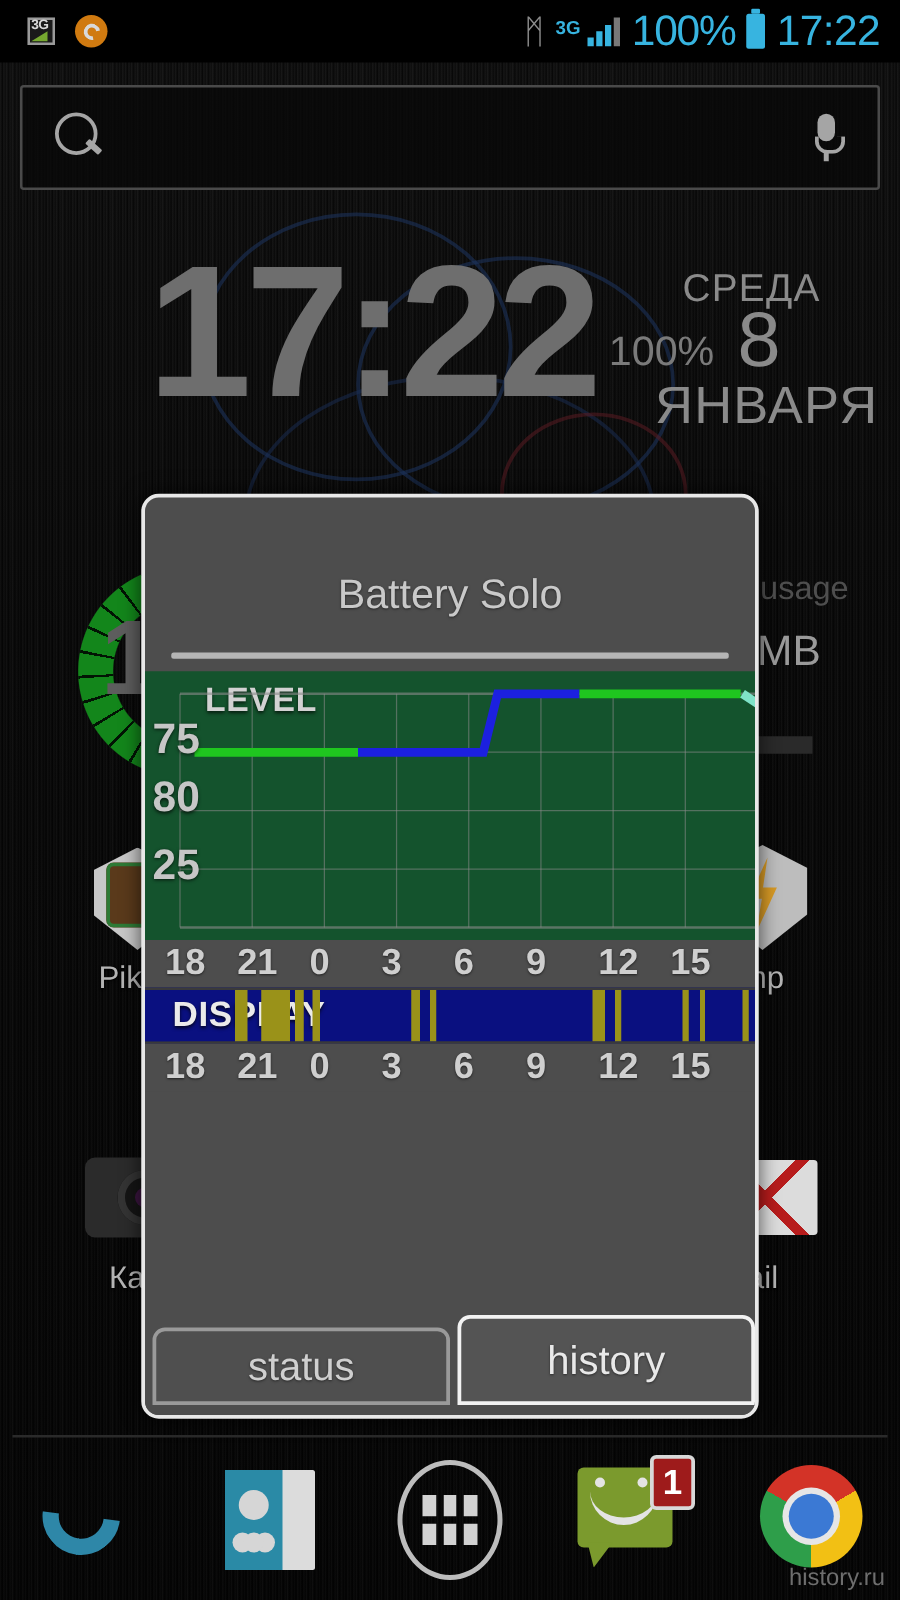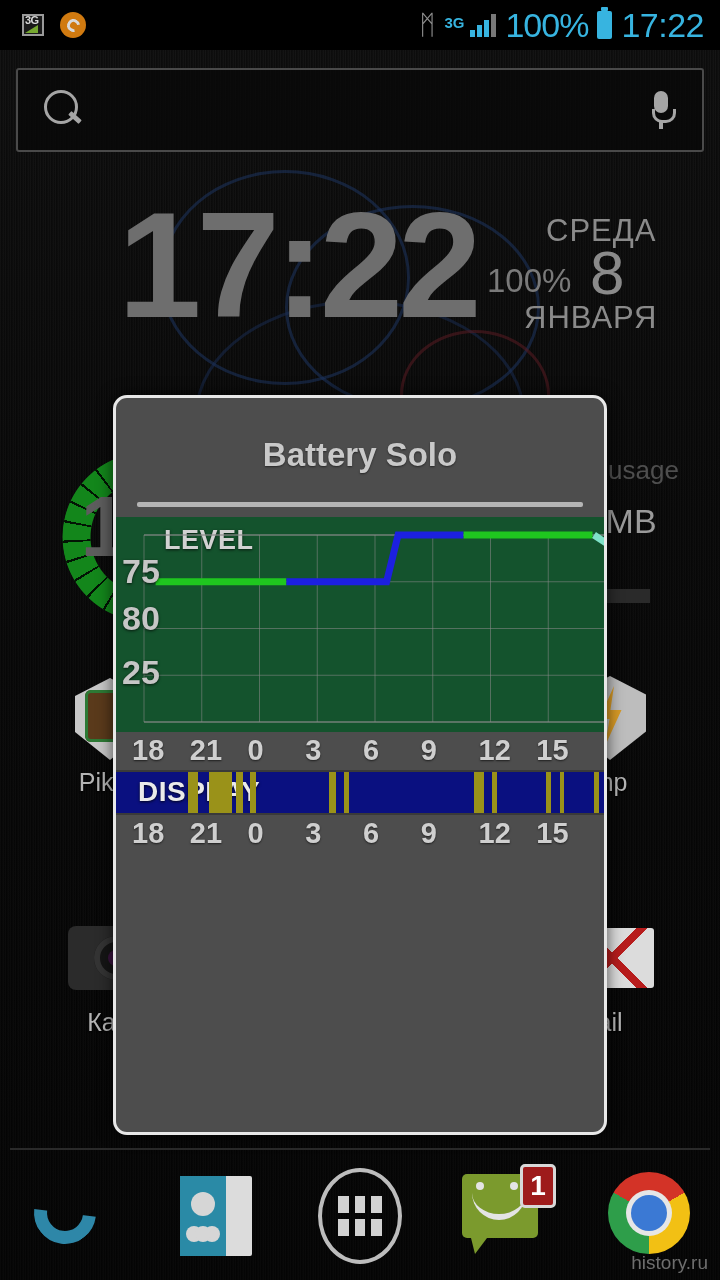--- a/index.html
+++ b/index.html
@@ -119,21 +119,21 @@
     color:#6f6f6f;
   }
   .clk-time{
     position:absolute; left:118px; top:-10px;
     font-size:150px; font-weight:bold; letter-spacing:-5px; line-height:1;
     color:#6e6e6e;
   }
   .clk-pct{ position:absolute; left:487px; top:62px; font-size:33px; color:#7a7a7a; }
   .clk-dow{ position:absolute; left:546px; top:13px; font-size:31px; color:#8a8a8a; letter-spacing:1px;}
   .clk-day{ position:absolute; left:590px; top:42px; font-size:62px; color:#8a8a8a; line-height:1;}
-  .clk-mon{ position:absolute; left:524px; top:100px; font-size:31px; color:#8a8a8a; letter-spacing:1px;}
+  .clk-mon{ position:absolute; left:524px; top:100px; font-size:42px; color:#8a8a8a; letter-spacing:1px;}
 
   
   .batt-gauge{
     position:absolute; left:62px; top:452px; width:170px; height:170px; z-index:6;
   }
   .batt-gauge .ring{
     position:absolute;inset:0;border-radius:50%;
     background:conic-gradient(#13861b 0deg 360deg);
     -webkit-mask:radial-gradient(circle, transparent 56px, #000 57px, #000 84px, transparent 85px);
             mask:radial-gradient(circle, transparent 56px, #000 57px, #000 84px, transparent 85px);
@@ -194,22 +194,22 @@
   
   .dialog{
     position:absolute; left:113px; top:395px; width:494px; height:740px;
     background:#4d4d4d;
     border:3px solid #e8e8e8; border-radius:14px;
     z-index:30;
     box-shadow:0 0 16px rgba(0,0,0,0.65);
     overflow:hidden;
   }
   .dlg-title{
-    text-align:center; color:#c9c9c9; font-size:33px; font-weight:bold;
-    margin-top:38px; text-shadow:0 1px 2px rgba(0,0,0,0.5);
+    text-align:center; color:#c9c9c9; font-size:33px; font-weight:normal;
+    margin-top:58px; text-shadow:0 1px 2px rgba(0,0,0,0.5);
   }
   .dlg-rule{
     width:446px;height:5px;background:#b5b5b5;margin:28px auto 0 auto;border-radius:2px;
   }
 
   .charts{ position:relative; margin-top:10px; }
 
   .chartbox{ position:relative; width:490px; height:215px; background:#14532d; }
 
   .axis-row{
@@ -480,20 +480,24 @@
         <span style="left: 131.5px;">0</span>
         <span style="left: 189.25px;">3</span>
         <span style="left: 247px;">6</span>
         <span style="left: 304.75px;">9</span>
         <span style="left: 362.5px;">12</span>
         <span style="left: 420.25px;">15</span>
       </div>
 
   </div>
 
+  <div class="tabs">
+    <div class="tab inactive">status</div>
+    <div class="tab active">history</div>
+  </div>
 </div>
 
 <div class="dockline"></div>
 <div class="dock">
   <div class="dock-item">
     <div class="d-phone"></div>
   </div>
   <div class="dock-item">
     <div class="d-contacts"></div>
   </div>

